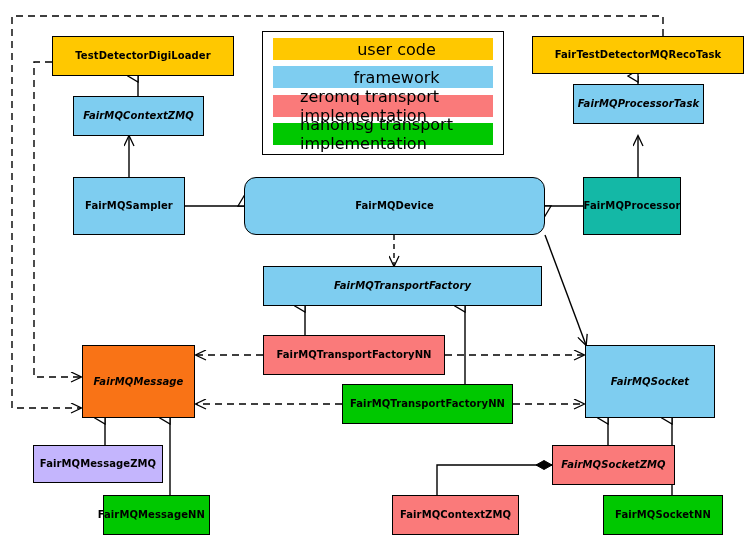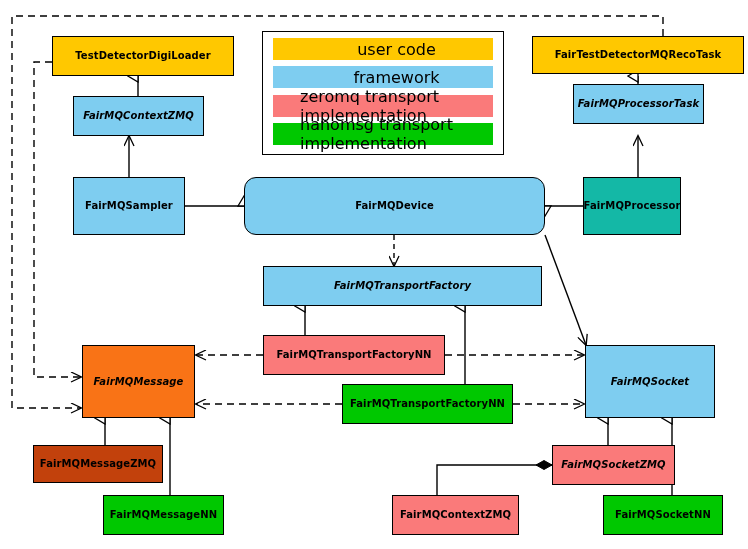--- a/index.html
+++ b/index.html
@@ -172,24 +172,24 @@
   </div>
   <div class="node" style="left: 342px; top: 384px; width: 171px; height: 40px; background: rgb(0, 200, 0);">
     <span>FairMQTransportFactoryNN</span>
   </div>
   <div class="node abstract" style="left: 82px; top: 345px; width: 113px; height: 73px; background: #f97316;">
     <span>FairMQMessage</span>
   </div>
   <div class="node abstract" style="left: 585px; top: 345px; width: 130px; height: 73px; background: rgb(126, 205, 240);">
     <span>FairMQSocket</span>
   </div>
-  <div class="node" style="left: 33px; top: 445px; width: 130px; height: 32px; background: #c2410c;">
+  <div class="node" style="left: 33px; top: 445px; width: 130px; height: 32px; background: #c4b5fd;">
     <span>FairMQMessageZMQ</span>
   </div>
-  <div class="node" style="left: 103px; top: 495px; width: 121px; height: 40px; background: rgb(0, 200, 0);">
+  <div class="node" style="left: 103px; top: 495px; width: 107px; height: 40px; background: rgb(0, 200, 0); justify-content: flex-end;">
     <span>FairMQMessageNN</span>
   </div>
   <div class="node" style="left: 392px; top: 495px; width: 127px; height: 40px; background: rgb(250, 122, 122);">
     <span>FairMQContextZMQ</span>
   </div>
   <div class="node" style="left: 552px; top: 445px; width: 123px; height: 40px; background: rgb(250, 122, 122); font-style: italic;">
     <span>FairMQSocketZMQ</span>
   </div>
   <div class="node" style="left: 603px; top: 495px; width: 120px; height: 40px; background: rgb(0, 200, 0);">
     <span>FairMQSocketNN</span>

